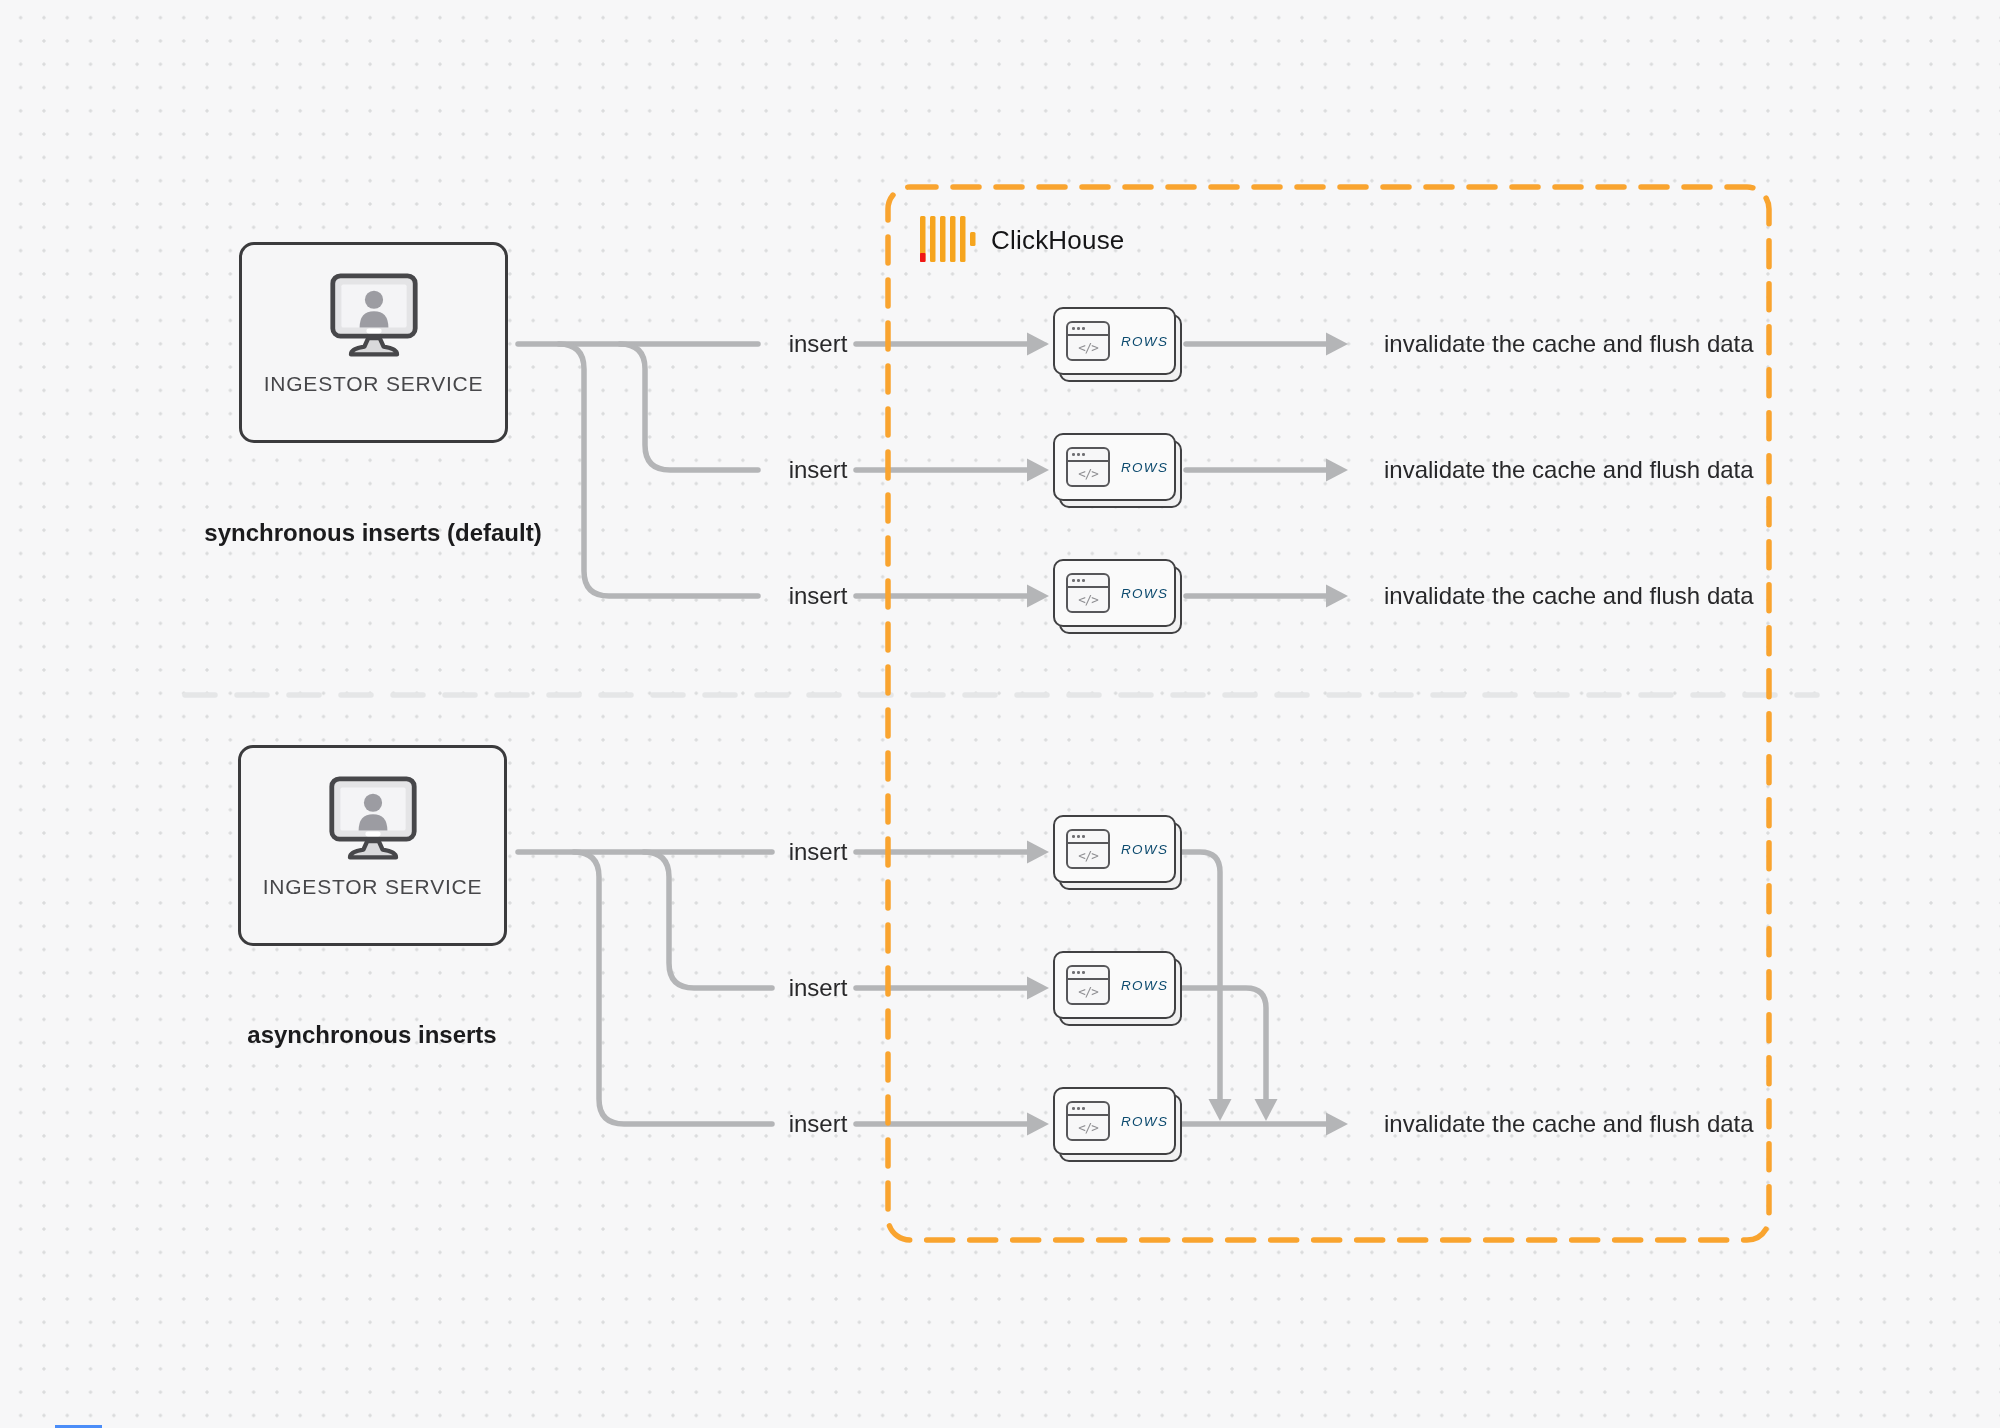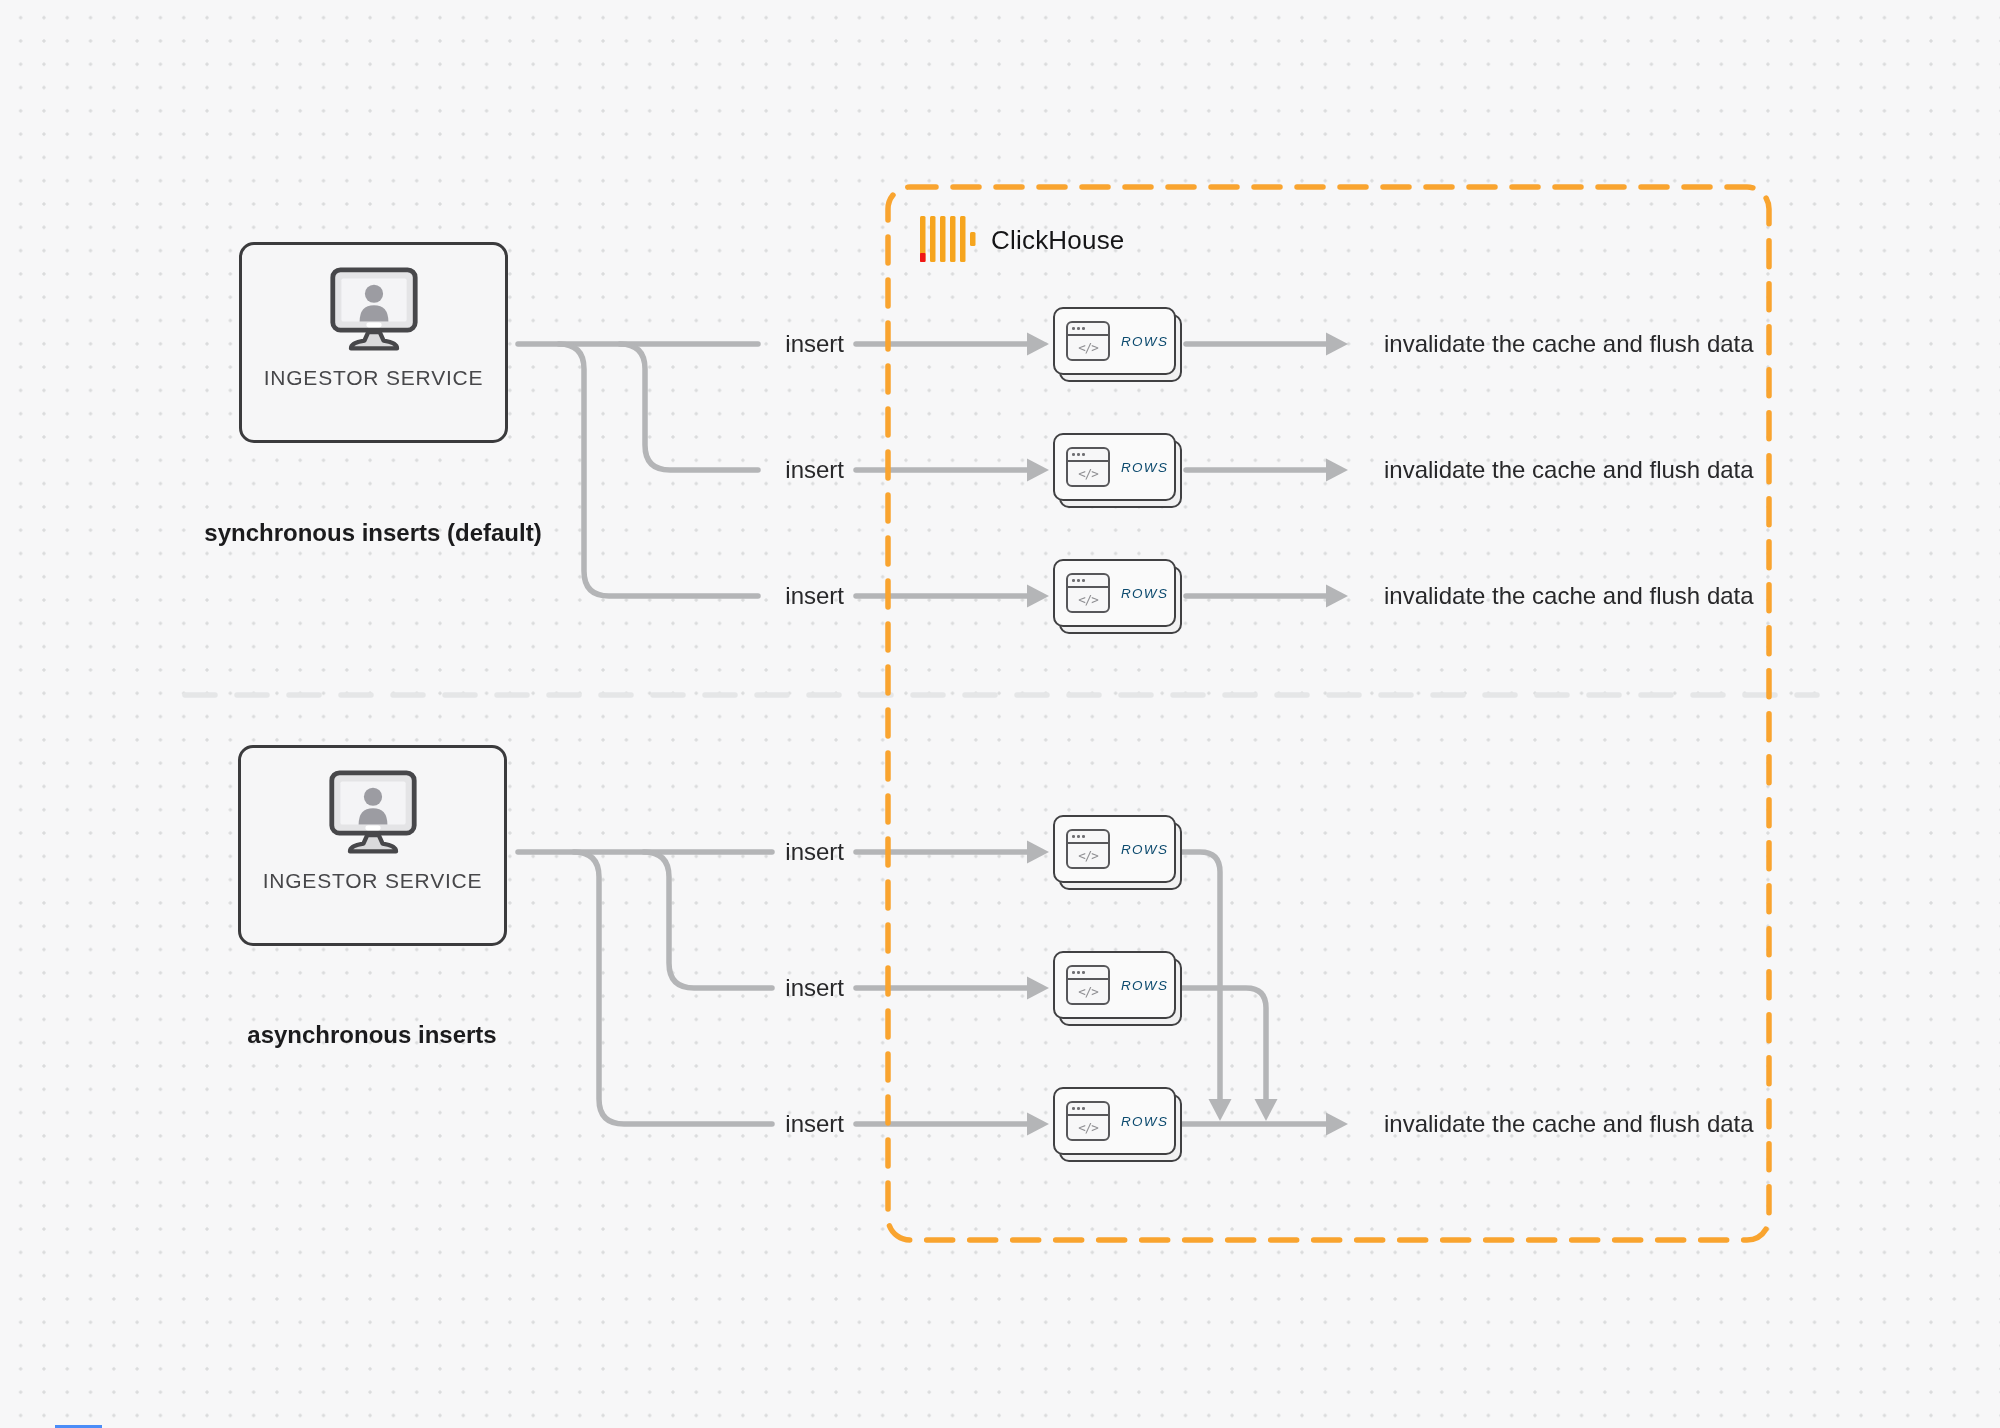--- a/index.html
+++ b/index.html
@@ -29,21 +29,21 @@
   svg.layer{position:absolute;left:0;top:0;}
 
   
   .ingestor{
     position:absolute;width:269px;height:201px;
     background:var(--box-bg);
     border:3.5px solid var(--dark);
     border-radius:15px;
     box-sizing:border-box;
     display:flex;flex-direction:column;align-items:center;
-    padding-top:20px;
+    padding-top:26px;
   }
   .ingestor.sync{left:239px;top:242px;}
   .ingestor.async{left:238px;top:745px;}
   .ingestor .label{
     margin-top:9px;
     font-size:21px;letter-spacing:0.8px;color:#47474a;
     white-space:nowrap;
   }
 
   
@@ -60,22 +60,22 @@
     position:absolute;left:920px;top:215px;height:50px;
     display:flex;align-items:center;gap:15px;
   }
   .ch-logo .wordmark{
     font-size:26px;font-weight:500;color:#151517;letter-spacing:0.2px;
     white-space:nowrap;
   }
 
   
   .insert-label{
-    position:absolute;left:752px;width:92px;height:30px;line-height:30px;
-    text-align:right;font-size:24px;color:var(--ink);
+    position:absolute;left:772px;width:92px;height:30px;line-height:30px;
+    text-align:center;font-size:24px;color:var(--ink);
   }
   
   .result-label{
     position:absolute;left:1360px;height:32px;line-height:32px;
     font-size:24px;color:var(--ink);white-space:nowrap;margin-left:24px;
   }
 
   
   .card-stack{position:absolute;left:1053px;width:130px;height:76px;}
   .card{

